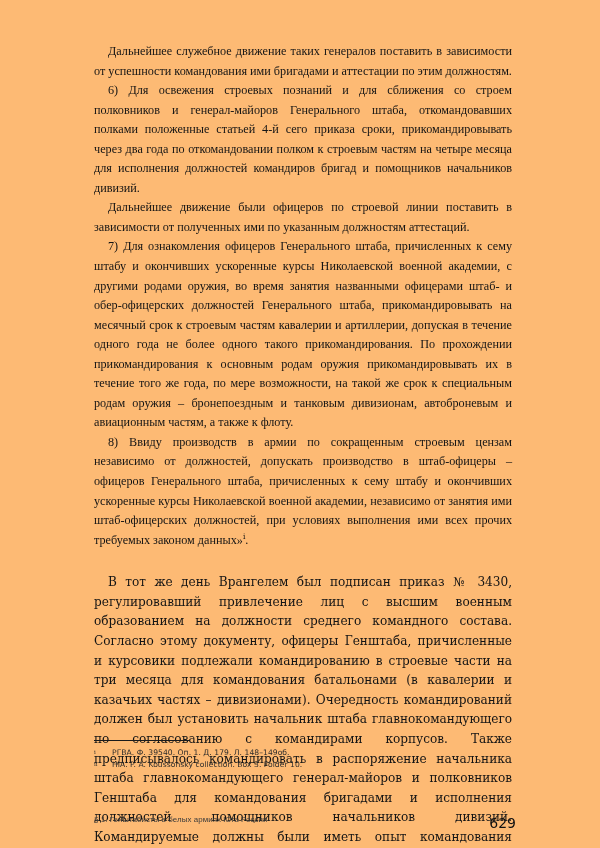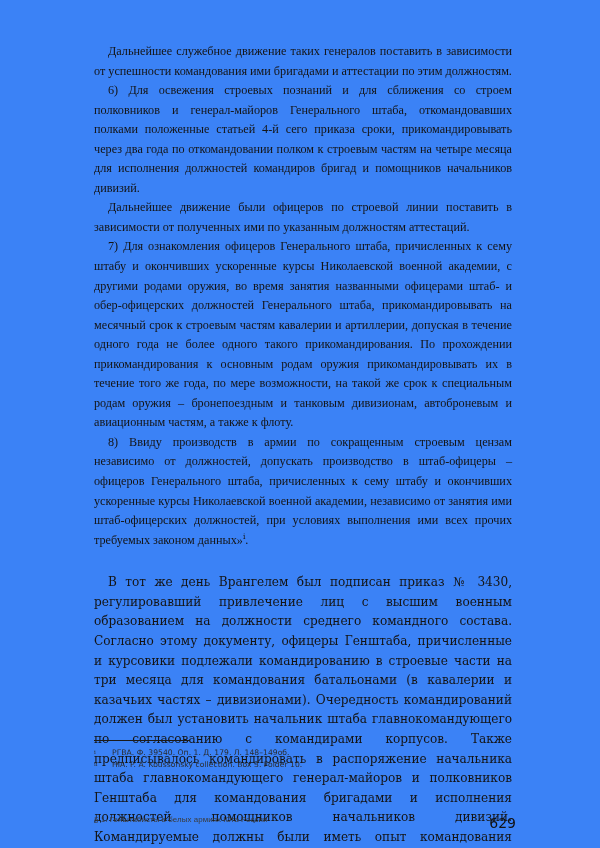--- a/index.html
+++ b/index.html
@@ -16,21 +16,21 @@
     font-family: "Liberation Serif", "DejaVu Serif", serif;
     color: #1a1a1a;
     -webkit-font-smoothing: antialiased;
   }
 
   .page {
     position: absolute;
     left: 0; top: 0;
     width: 600px;
     height: 848px;
-    background: #3b82f6;
+    background: #fdba74;
   }
 
   
   .content {
     position: absolute;
     left: 94px;
     top: 42px;
     width: 418px;
   }
 

